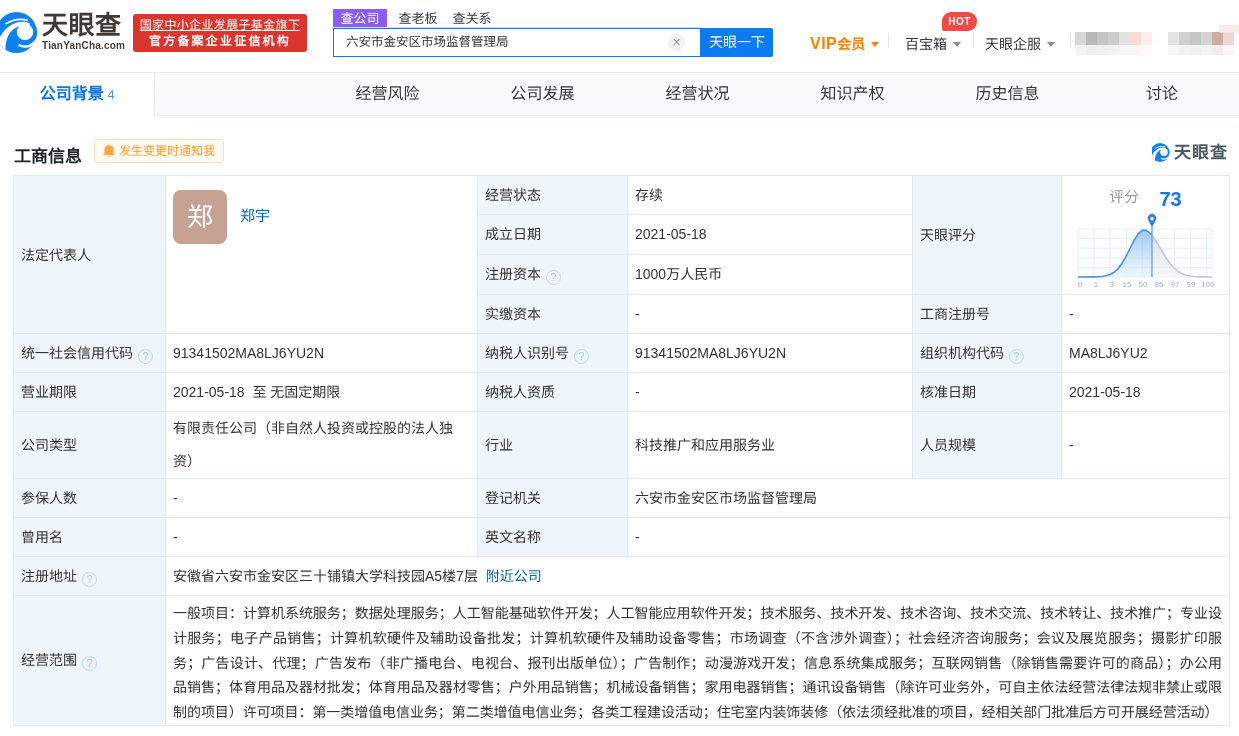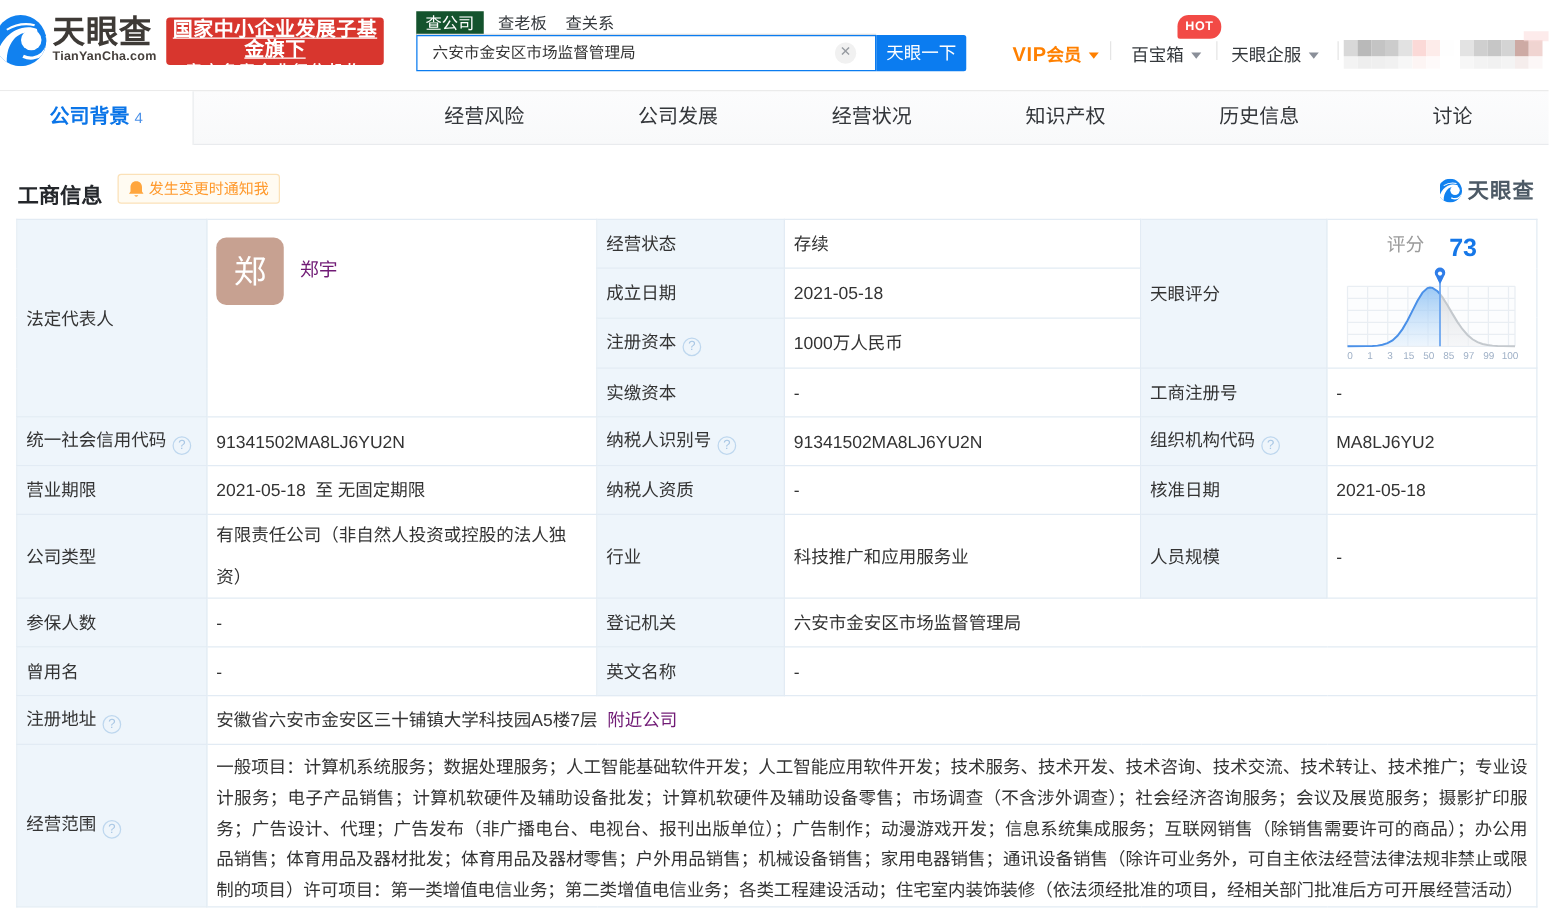--- a/index.html
+++ b/index.html
@@ -4,26 +4,26 @@
 <style>
 * { margin:0; padding:0; box-sizing:border-box; }
 html,body { width:1239px; height:736px; background:#fff; font-family:"Liberation Sans",sans-serif; overflow:hidden; }
 body { position:relative; color:#333; }
 .abs { position:absolute; }
 
 
 #logoTxt { left:42px; top:12px; height:27px; line-height:27px; font-size:26px; font-weight:700; color:#3e3a36; letter-spacing:0.5px; }
 #logoSub { left:42px; top:41px; height:10px; line-height:10px; font-size:10px; font-weight:700; color:#453f3b; letter-spacing:0.2px; }
 #redbadge { left:133px; top:14px; width:174px; height:38px; background:#d8362e; border-radius:3px; color:#fff; text-align:center; padding-top:3px; }
-#redbadge .l1 { font-size:16px; font-weight:700; text-decoration:underline; letter-spacing:0.35px; line-height:16px;}
+#redbadge .l1 { font-size:12px; font-weight:400; text-decoration:underline; letter-spacing:0.35px; line-height:16px;}
 #redbadge .l2 { font-size:12px; font-weight:700; letter-spacing:2.2px; line-height:16px; }
 
 
 .stab { top:9px; height:19px; line-height:19px; font-size:13px; text-align:center; }
-#stab1 { left:333px; width:54px; background:#14532d; color:#fff; }
+#stab1 { left:333px; width:54px; background:#8b5cf6; color:#fff; }
 #stab2 { left:387px; width:62px; color:#34383c; }
 #stab3 { left:441px; width:62px; color:#34383c; }
 #sinput { left:333px; top:28px; width:368px; height:29px; border:1px solid #0b7cf0; background:#fff; font-size:12.5px; color:#333; line-height:26px; padding-left:12px; }
 #sclear { left:668px; top:34px; width:17px; height:17px; border-radius:50%; background:#f1f1f1; color:#979ba1; font-size:11px; line-height:16px; text-align:center; }
 #sbtn { left:701px; top:28px; width:72px; height:29px; background:#0b7cf0; border-radius:0 2px 2px 0; color:#fff; font-size:14px; text-align:center; line-height:29px; }
 
 
 .menu { top:33px; font-size:14px; color:#34383c; }
 .caret { display:inline-block; width:0; height:0; border-left:4.5px solid transparent; border-right:4.5px solid transparent; border-top:5.5px solid #8a8f99; vertical-align:2px; margin-left:6px; }
 #vip { left:810px; color:#ff8000; font-weight:700; }
@@ -41,21 +41,21 @@
 
 #secTitle { left:14px; top:142px; font-size:17px; font-weight:700; color:#24272b; }
 #notify { left:94px; top:139px; height:24px; line-height:22px; border:1px solid #fbe1b8; background:#fffbf2; border-radius:3px; color:#ff9a2e; font-size:12px; padding:0 8px 0 24px; }
 #minilogo { left:1152px; top:138px; }
 
 
 #tbl { position:absolute; left:13px; top:175px; width:1216px; border-collapse:collapse; table-layout:fixed; font-size:14px; color:#333; }
 #tbl td { border:1px solid #e2ebf4; padding:0 7px; line-height:20px; }
 #tbl td.h { background:#eef5fb; }
 .qm { display:inline-block; width:15px; height:15px; border:1px solid #bed7ee; border-radius:50%; color:#a9c7e4; font-size:10.5px; line-height:13.5px; text-align:center; vertical-align:-2px; margin-left:5px; font-weight:400;}
-a.lnk { color:#701a75; text-decoration:none; }
+a.lnk { color:#0369a1; text-decoration:none; }
 #avatar { width:54px; height:54px; background:#c7a191; border-radius:8px; color:#fff; font-size:26px; text-align:center; line-height:54px; display:inline-block; vertical-align:middle;}
 .scorehead { text-align:center; font-size:15px; color:#9b9b9b; padding-top:11px; height:30px; line-height:20px;}
 .scorehead b { font-size:20px; color:#1577e8; font-weight:700; font-style:normal; margin-left:20px; vertical-align:-3.5px;}
 .jl { text-align:justify; text-align-last:justify; }
 .mz { display:inline-block; width:11px; height:13px; }
 
 </style>
 </head>
 <body>
 

